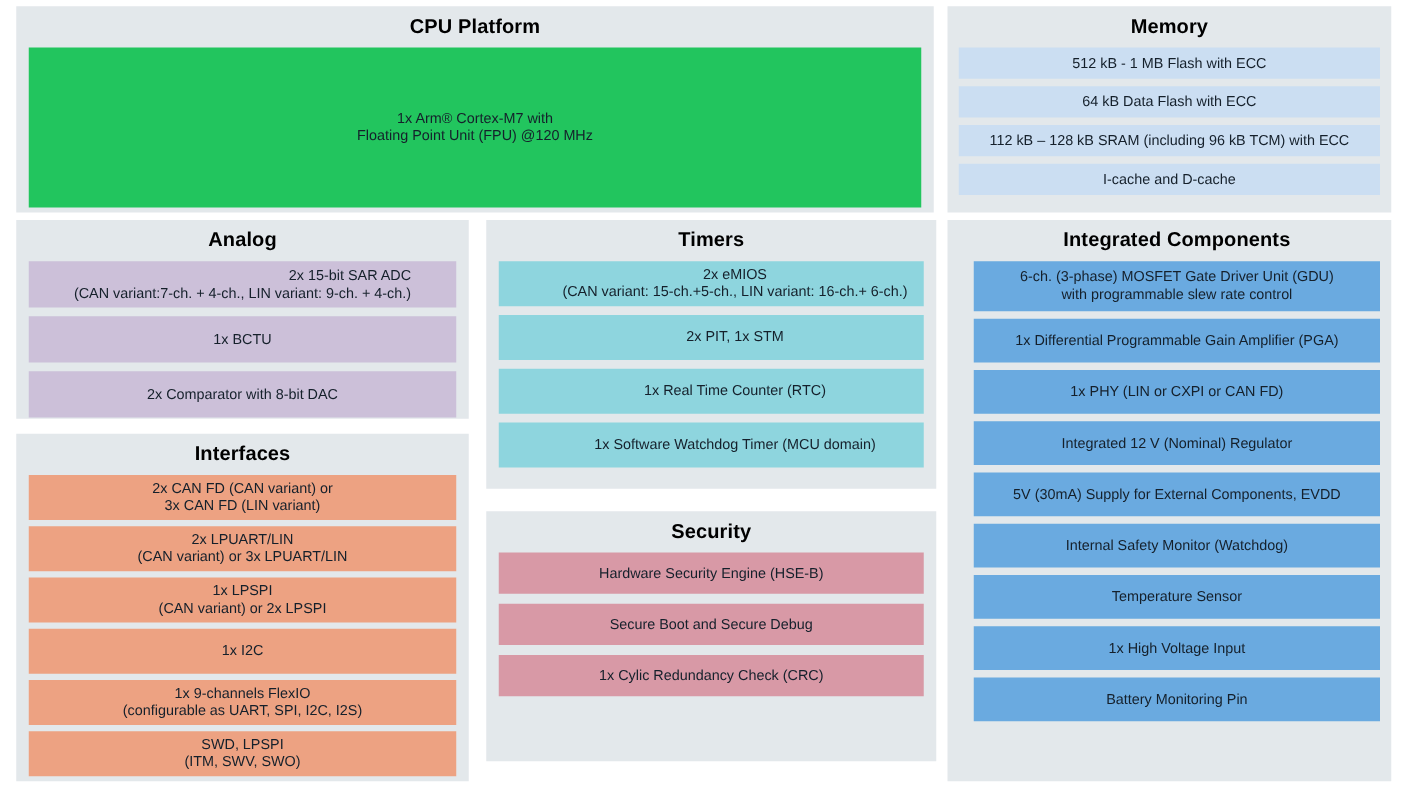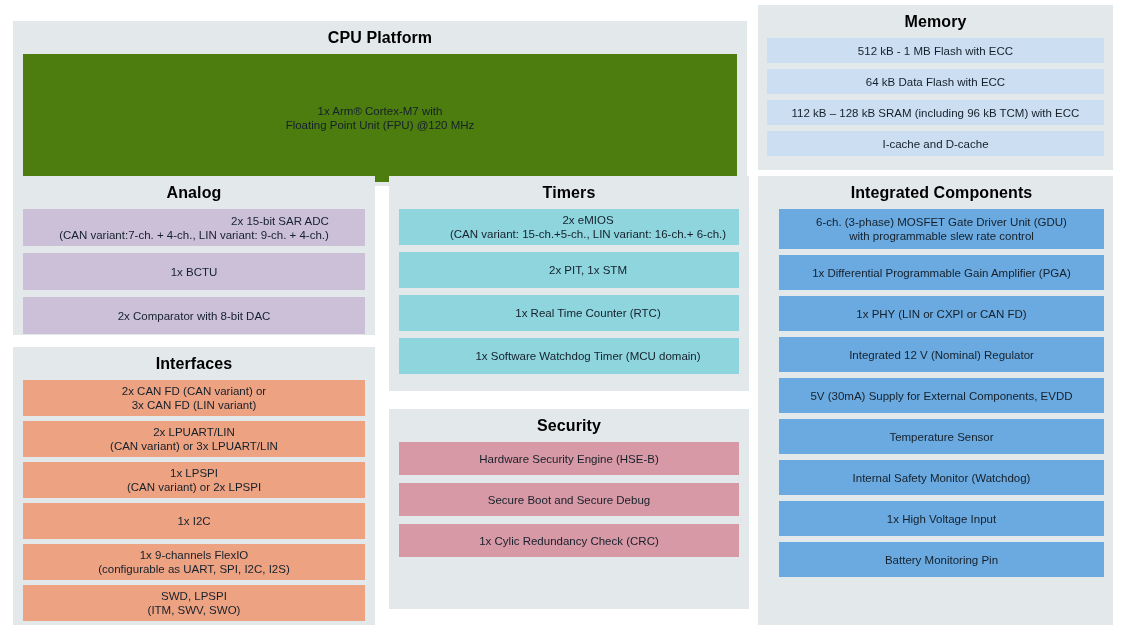--- a/index.html
+++ b/index.html
@@ -49,31 +49,31 @@
     justify-content: center;
     text-align: center;
     font-size: 11.5px;
     line-height: 14px;
     color: #15202b;
     padding: 4px 6px;
     white-space: pre-line;
   }
 
   
-  .c-orange { background: #4d7c0f; }
+  .c-orange { background: #22c55e; }
   .c-lightblue { background: #cbdef2; }
   .c-mauve { background: #ccc0d9; }
   .c-salmon { background: #eda282; }
   .c-teal { background: #8ed5de; padding-left: 44px; }
   .c-rose { background: #d899a6; }
   .c-blue { background: #6aaae0; }
 
   
   #panel-cpu {
-    left: 13px; top: 5px; width: 734px; height: 165px; margin-top: 16px;
+    left: 13px; top: 5px; width: 734px; height: 165px;
   }
   #panel-cpu .blocks { padding: 0 10px 10px 10px; }
   #panel-cpu .block { height: 128px; }
 
   #panel-memory {
     left: 758px; top: 5px; width: 355px; height: 165px;
   }
   #panel-memory .blocks { padding: 0 9px 9px 9px; gap: 6px; }
   #panel-memory .block { height: 25px; }
 
@@ -180,20 +180,20 @@
 
   <section class="panel" id="panel-integrated">
     <div class="panel-title">Integrated Components</div>
     <div class="blocks">
       <div class="block c-blue tall">6-ch. (3-phase) MOSFET Gate Driver Unit (GDU)
 with programmable slew rate control</div>
       <div class="block c-blue">1x Differential Programmable Gain Amplifier (PGA)</div>
       <div class="block c-blue">1x PHY (LIN or CXPI or CAN FD)</div>
       <div class="block c-blue">Integrated 12 V (Nominal) Regulator</div>
       <div class="block c-blue">5V (30mA) Supply for External Components, EVDD</div>
+      <div class="block c-blue">Internal Safety Monitor (Watchdog)</div>
       <div class="block c-blue">Temperature Sensor</div>
-      <div class="block c-blue">Internal Safety Monitor (Watchdog)</div>
       <div class="block c-blue">1x High Voltage Input</div>
       <div class="block c-blue">Battery Monitoring Pin</div>
     </div>
   </section>
 
 </div>
 
 </body></html>

